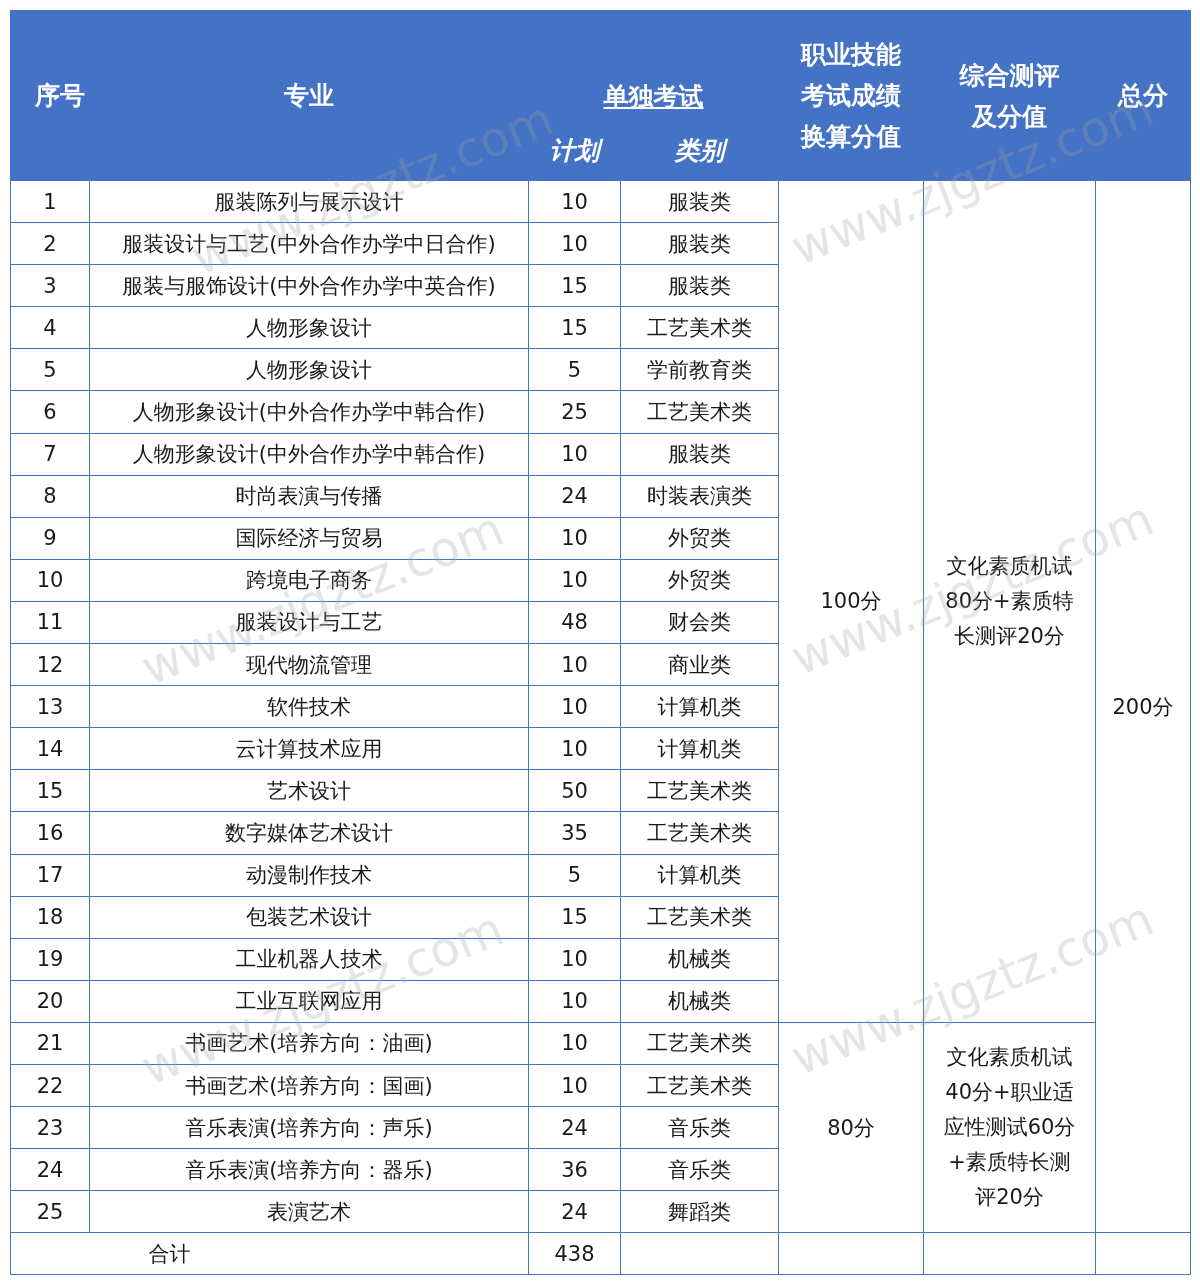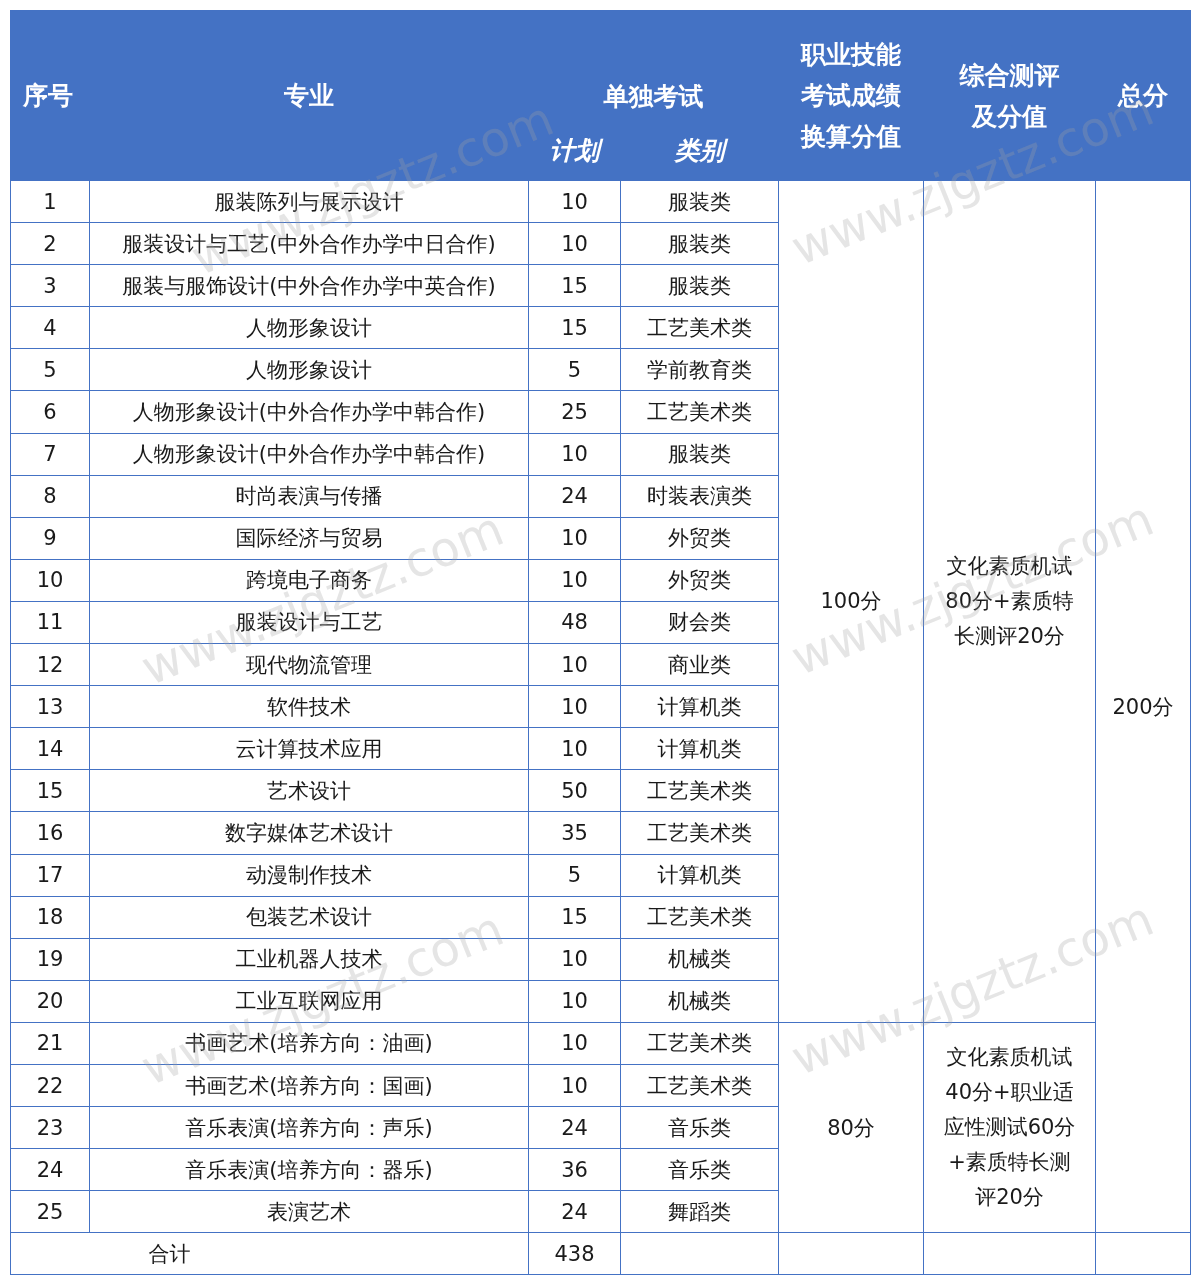--- a/index.html
+++ b/index.html
@@ -12,21 +12,21 @@
   }
   table.plan td, table.plan th {
     border: 1.5px solid #4472c4;
     text-align: center; vertical-align: middle;
     padding: 0; color: #1a1a1a; font-size: 21px; font-weight: normal;
   }
   thead th {
     background: #4472c4; color: #ffffff !important; font-weight: bold !important;
     font-size: 25px !important; border-color: #4472c4 !important;
   }
-  thead th.left { text-align: left; padding-left: 12px; }
+  thead th.left { text-align: left; padding-left: 24px; }
   thead tr.h1 th { height: 108px; }
   thead tr.h2 th { height: 60px; vertical-align: middle; font-style: italic; }
   tbody tr { height: 42.1px; }
   td.multi { line-height: 35px; font-size: 21px; }
   .wm { position: absolute; color: rgba(160,160,160,0.28); font-size: 48px;
         transform: rotate(-22deg); pointer-events: none; white-space: nowrap;
         font-family: "DejaVu Sans", sans-serif; }
 </style>
 </head>
 <body>
@@ -39,21 +39,21 @@
     <col style="width:158px">
       <col style="width:145px">
       <col style="width:172px">
       <col style="width:95px">
   </colgroup>
   <thead>
     <tr class="h1">
       <th class="left" rowspan="2">序号</th>
       <th rowspan="2">专业</th>
       <th colspan="2" style="vertical-align:bottom;padding-bottom:0;height:108px;">
-          <div style="padding-bottom:6px;">单独考试</div>
+          <div style="padding-bottom:6px;text-decoration:underline;">单独考试</div>
         </th>
       <th rowspan="2" style="white-space:pre-line;line-height:41px;margin-top:40px;">职业技能
 考试成绩
 换算分值</th>
       <th rowspan="2" style="white-space:pre-line;line-height:41px;">综合测评
 及分值</th>
       <th rowspan="2">总分</th>
     </tr>
     <tr class="h2">
       <th>计划</th>

